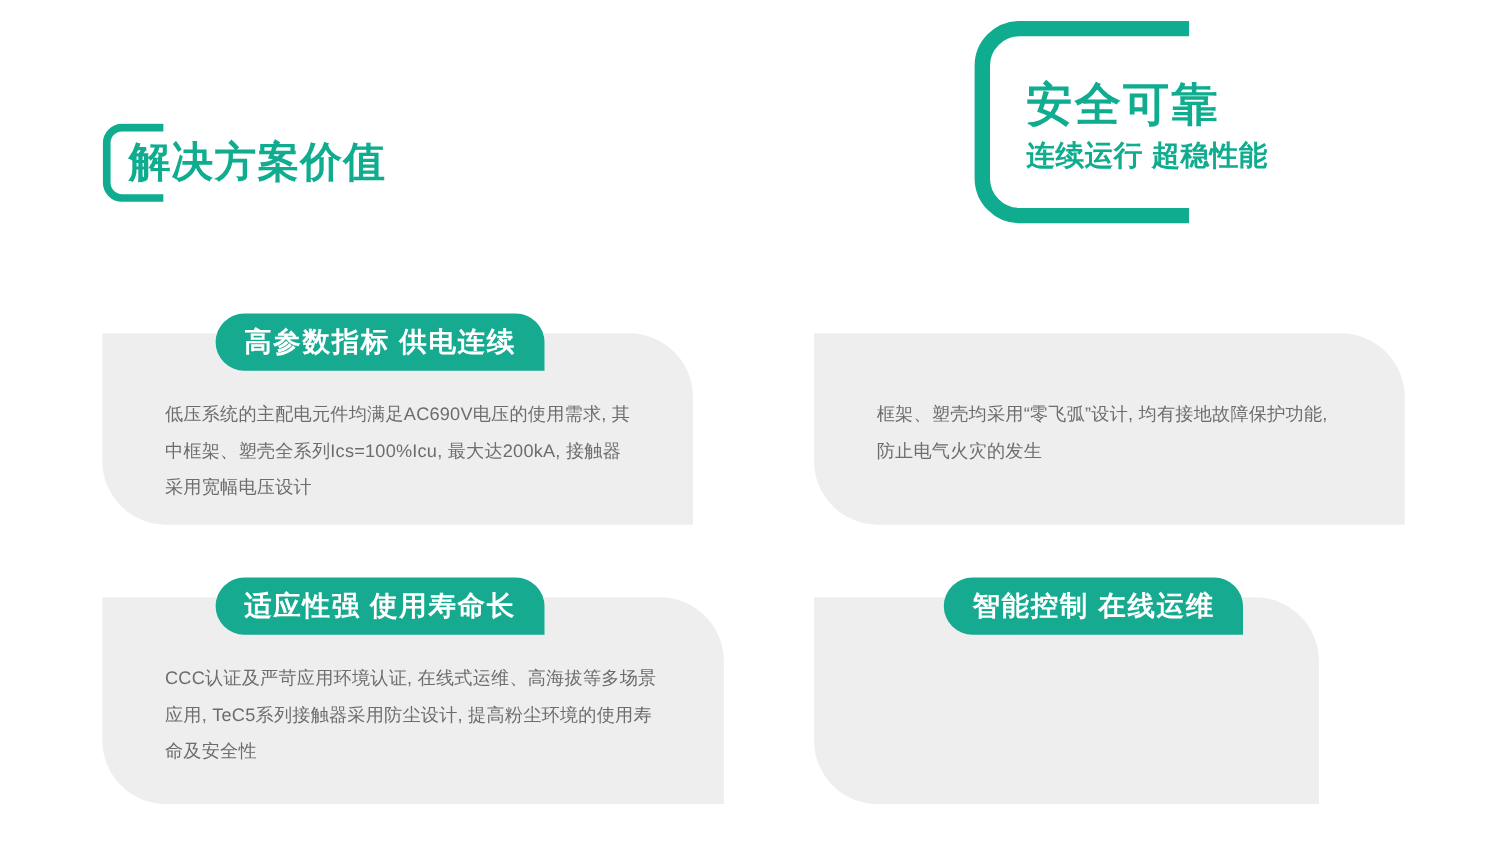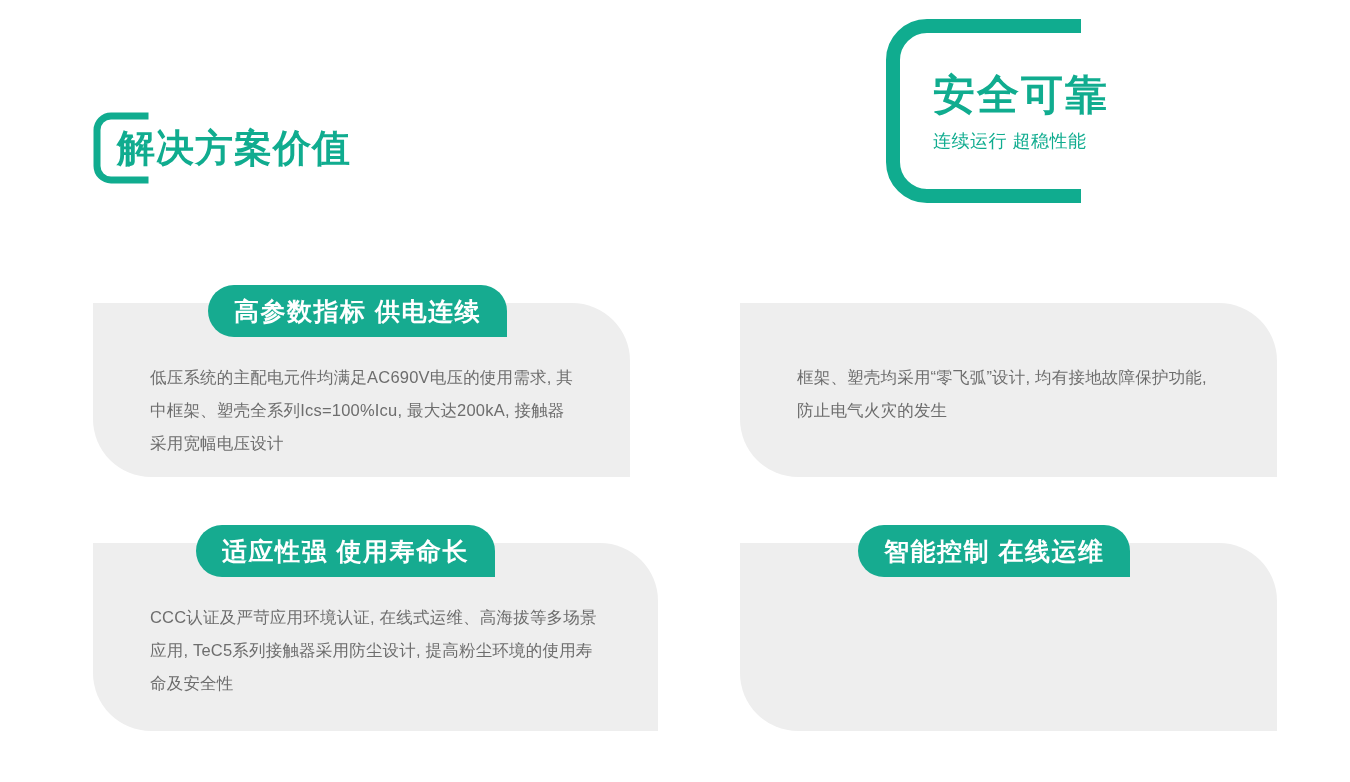--- a/index.html
+++ b/index.html
@@ -75,22 +75,22 @@
     color: #10ac8f;
     letter-spacing: 2px;
     line-height: 50px;
     white-space: nowrap;
   }
   .badge .badge-subtitle {
     position: absolute;
     left: 48px;
     top: 108px;
     width: 240px;
-    font-size: 18px;
-    font-weight: normal;
+    font-size: 26px;
+    font-weight: bold;
     color: #10ac8f;
     letter-spacing: 0.5px;
     line-height: 30px;
     white-space: nowrap;
   }
 
   
   .card {
     position: absolute;
     background: #eeeeee;
@@ -122,26 +122,26 @@
     top: 58px;
     right: 50px;
     font-size: 16.5px;
     color: #6d6d6d;
     line-height: 33px;
     letter-spacing: 0.2px;
   }
 
   
   #card-0 { left: 93px;  top: 303px; width: 537px; height: 174px; }
-  #card-0 .card-head { left: 115px; justify-content: flex-end; }
+  #card-0 .card-head { left: 103px; justify-content: flex-end; }
   #card-1 { left: 740px; top: 303px; width: 537px; height: 174px; }
   #card-1 .card-head { left: 118px; }
   #card-2 { left: 93px;  top: 543px; width: 537px; height: 188px; padding-left: 28px; }
   #card-2 .card-head { left: 103px; }
-  #card-3 { left: 740px; top: 543px; width: 537px; height: 188px; }
+  #card-3 { left: 740px; top: 543px; width: 439px; height: 188px; padding-left: 20px; }
   #card-3 .card-head { left: 118px; }
 </style>
 </head>
 <body>
 
 <div id="page">
 
   <div class="section-heading">
     <span class="bracket">
       <svg width="64" height="72" viewBox="0 0 64 72" fill="none" xmlns="http://www.w3.org/2000/svg">

